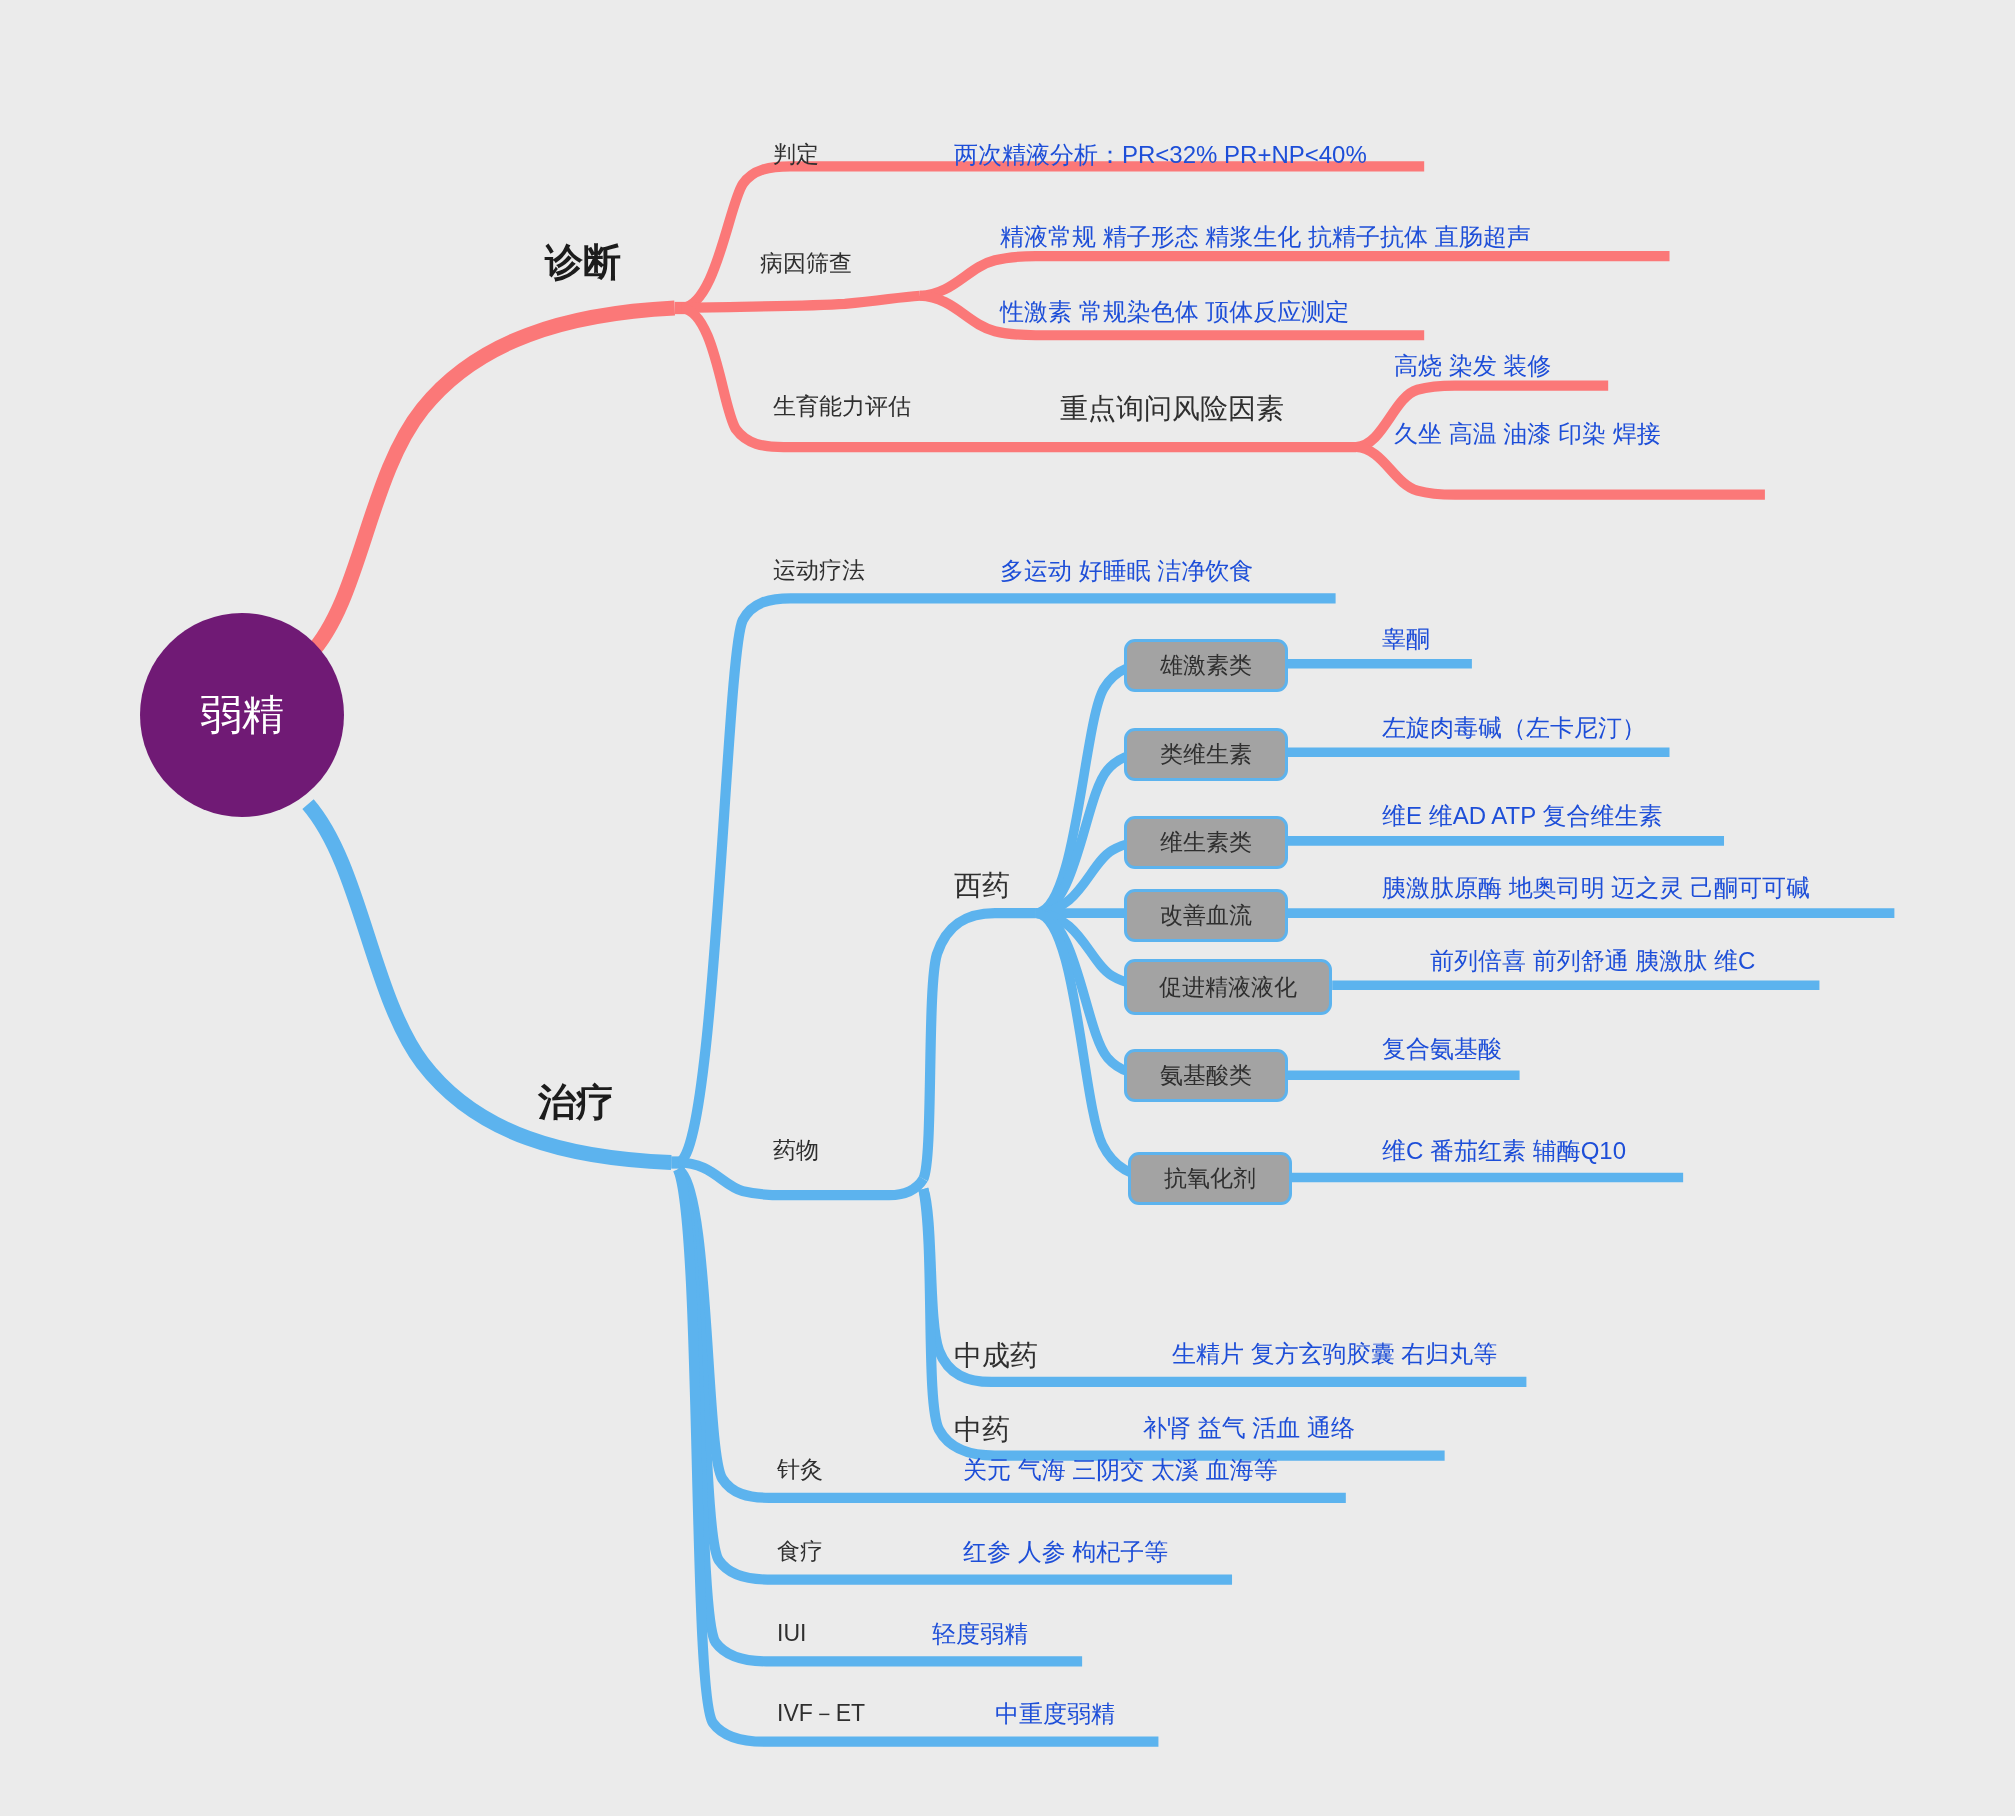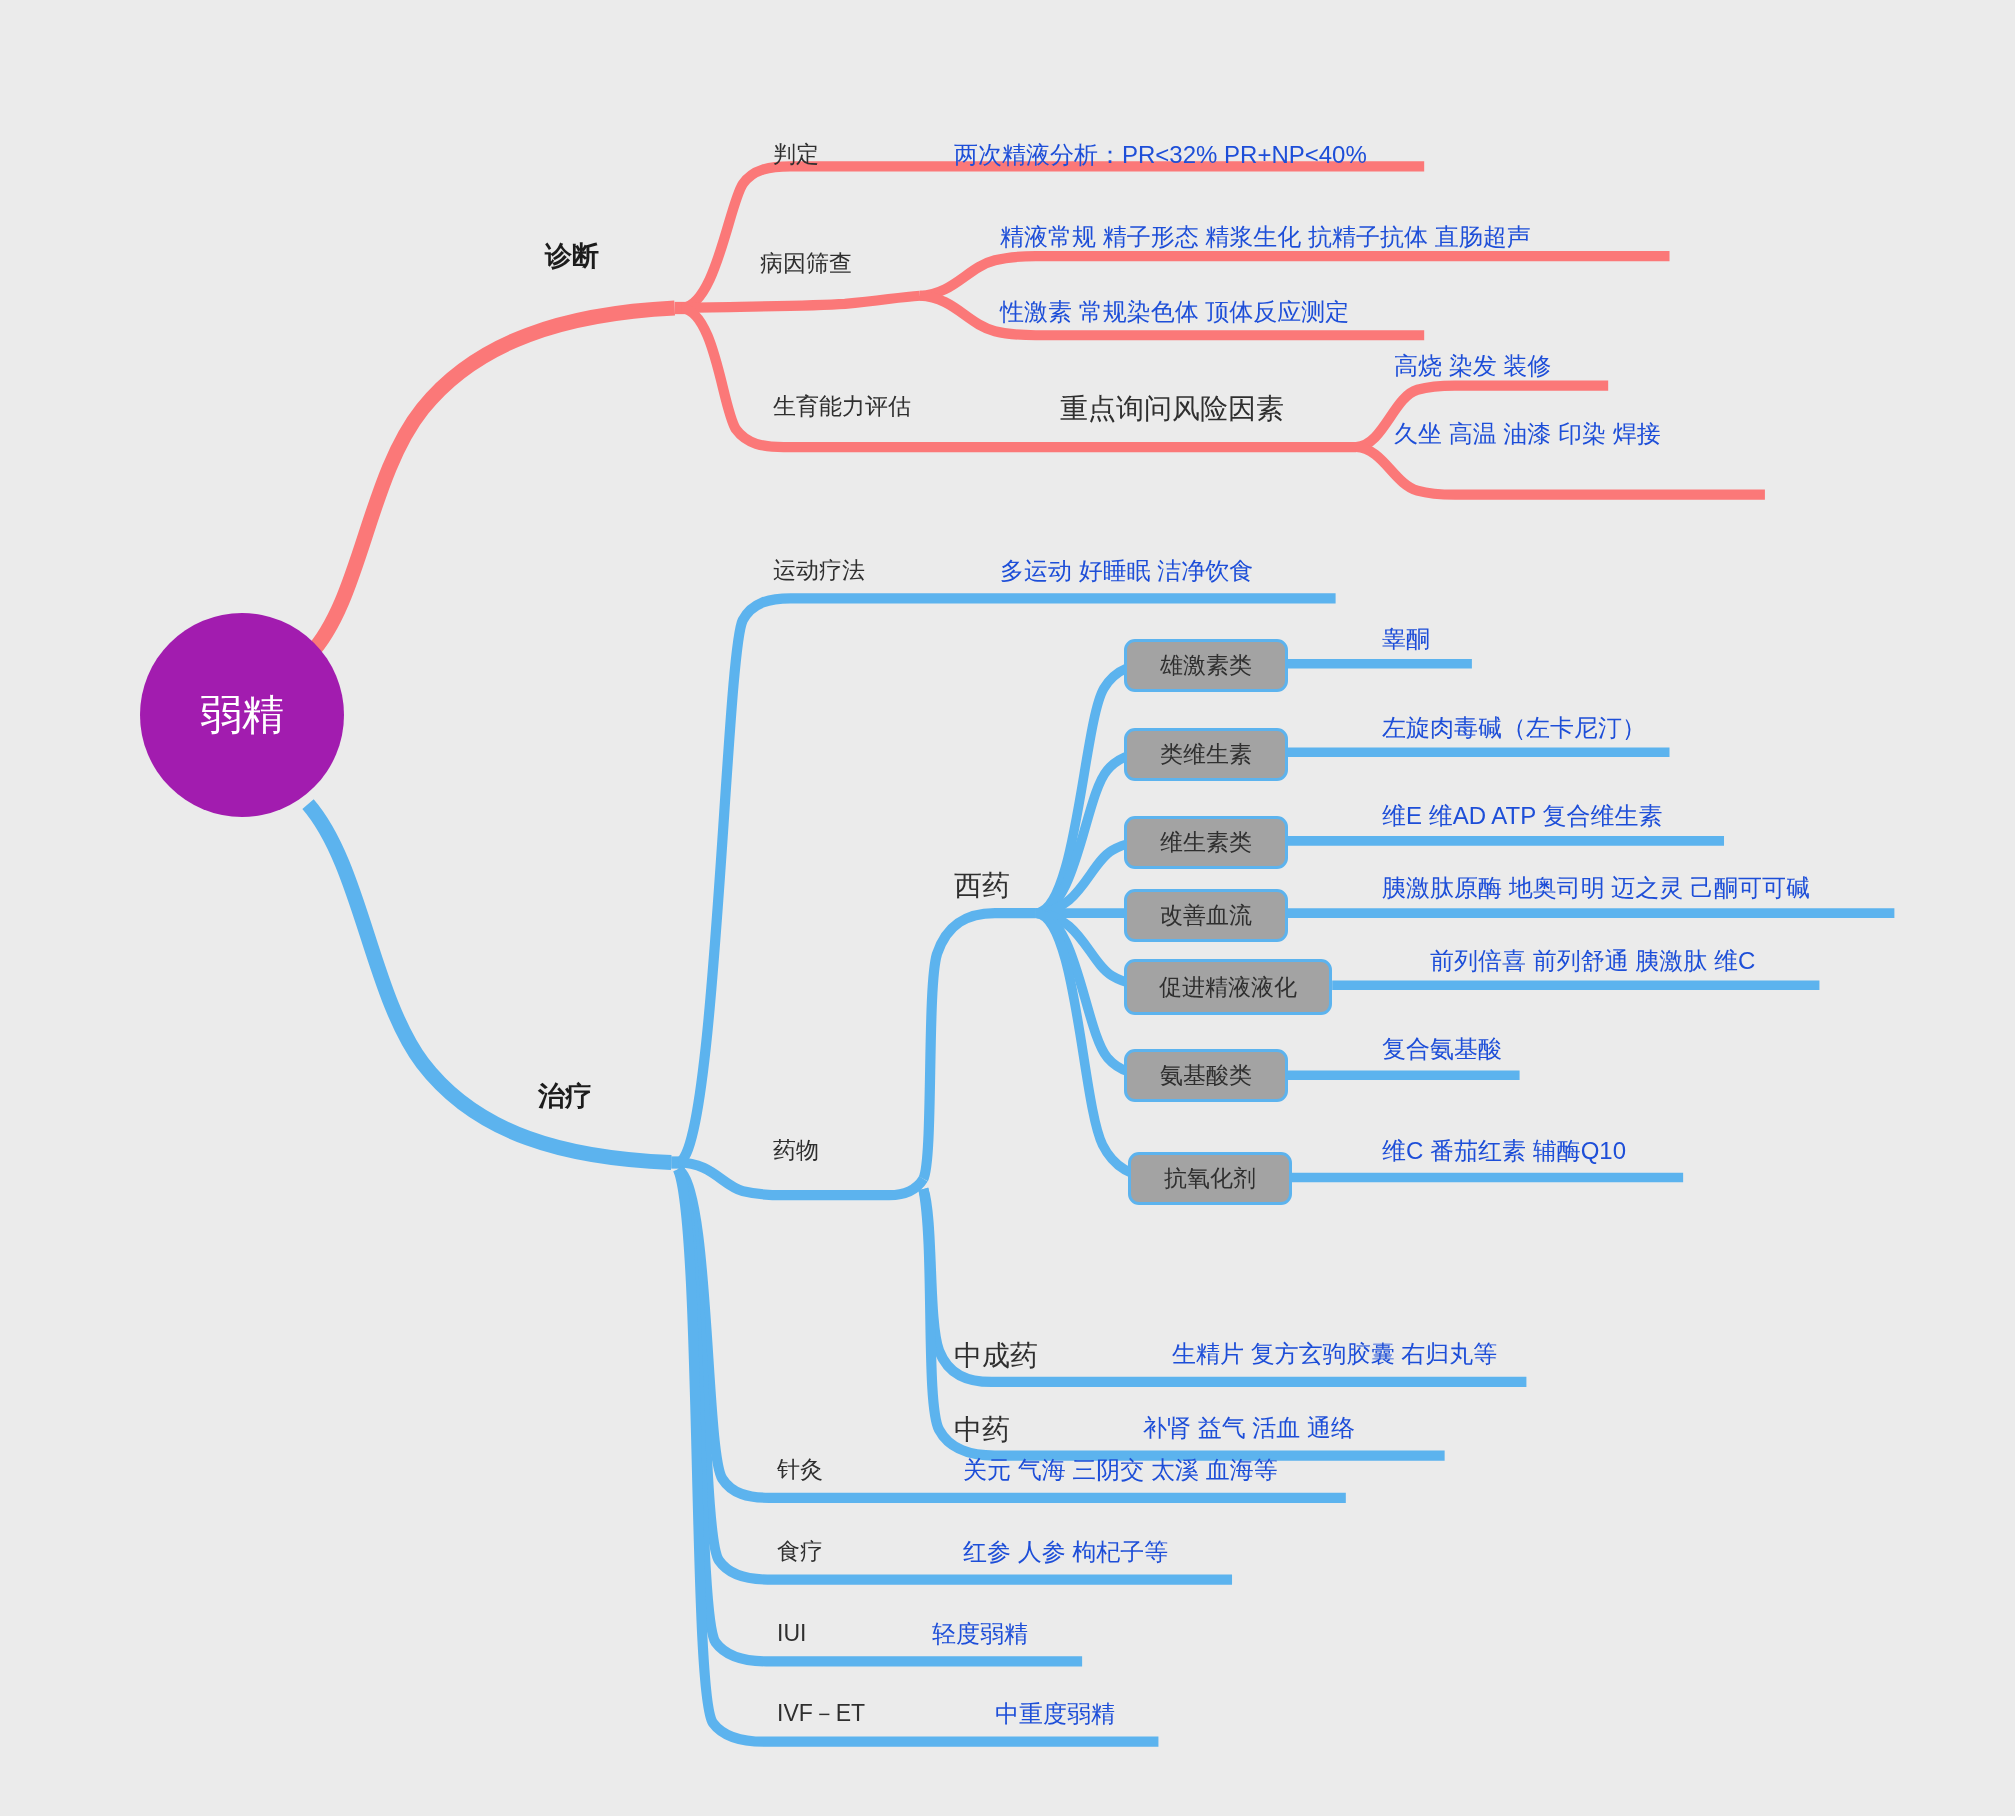--- a/index.html
+++ b/index.html
@@ -31,21 +31,21 @@
     white-space: nowrap;
     color: #2b2b2b;
     line-height: 1;
   }
   .lvl-root {
     color: #ffffff;
     font-size: 42px;
     font-weight: 400;
   }
   .lvl1 {
-    font-size: 27px;
+    font-size: 38px;
     font-weight: 700;
     color: #1c1c1c;
   }
   .lvl2 {
     font-size: 23px;
     font-weight: 400;
     color: #2f2f2f;
   }
   .lvl3 {
     font-size: 28px;
@@ -66,21 +66,21 @@
     display: flex;
     align-items: center;
     justify-content: center;
     font-size: 23px;
     color: #2f2f2f;
     white-space: nowrap;
   }
   .center-circle {
     position: absolute;
     border-radius: 50%;
-    background: #a21caf;
+    background: #701a75;
     display: flex;
     align-items: center;
     justify-content: center;
   }
 </style>
 </head>
 <body>
 
 <div id="mindmap-root">
 

